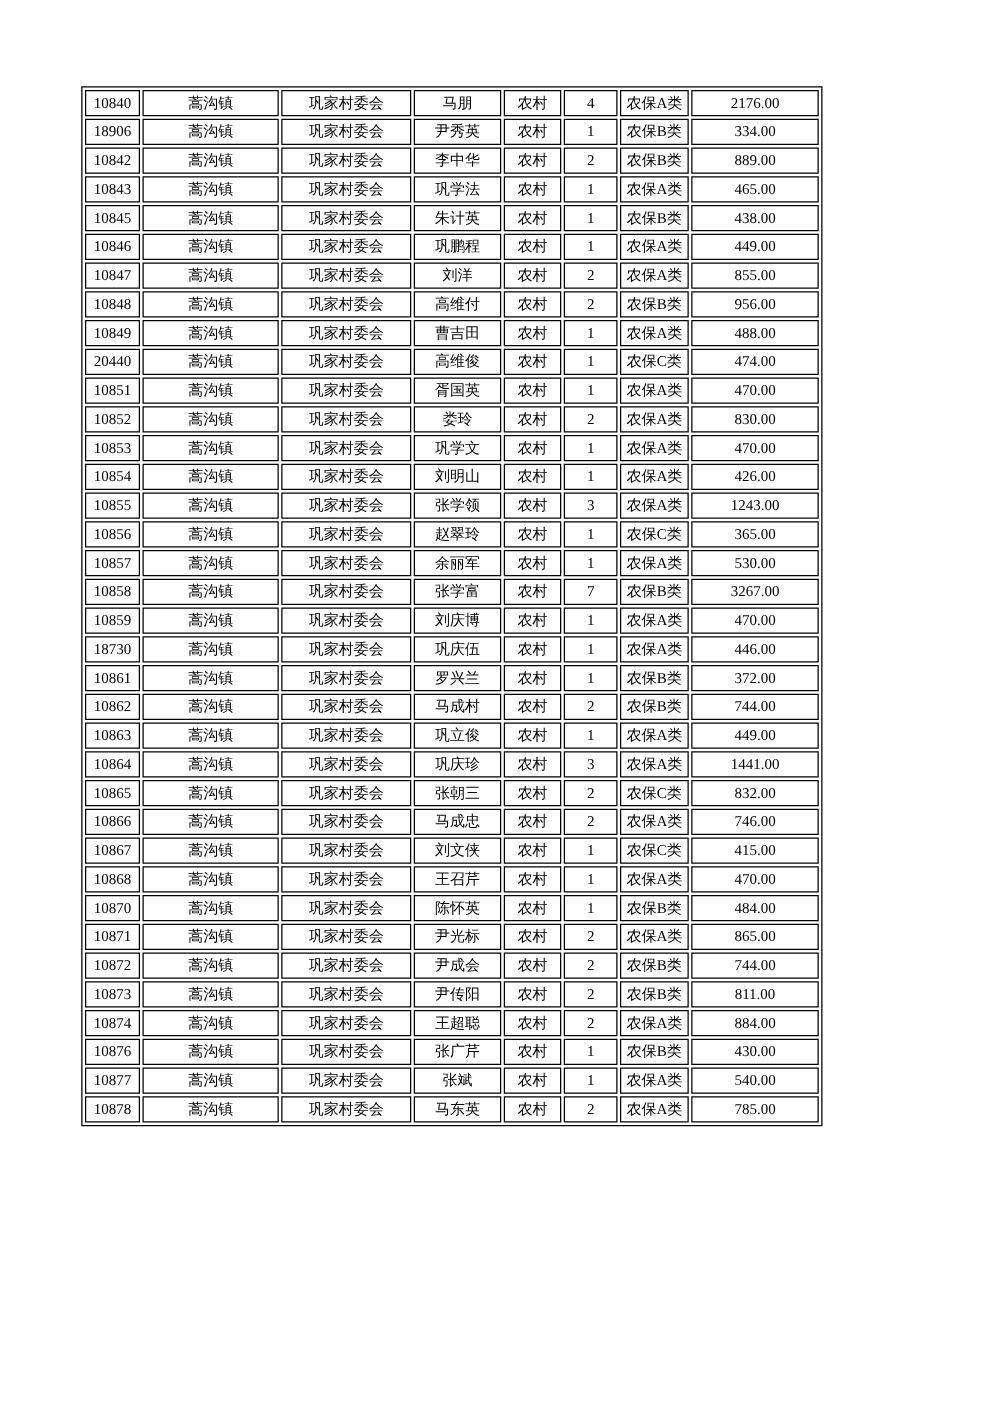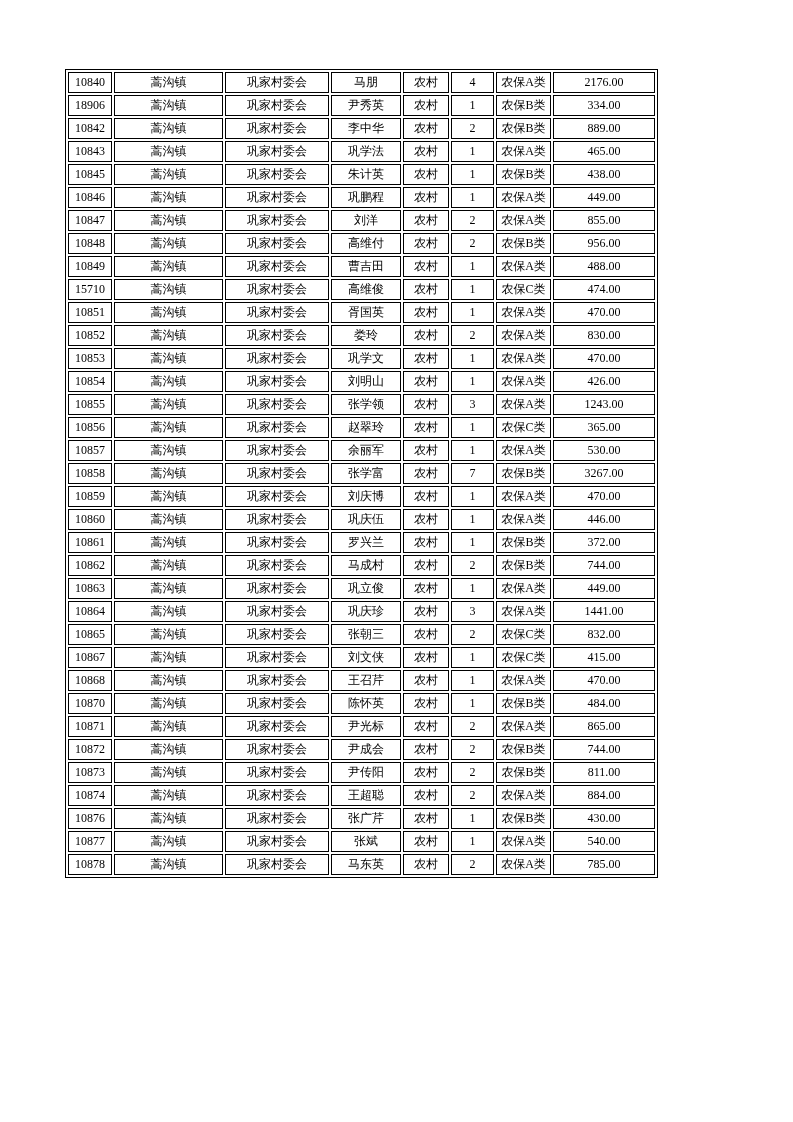--- a/index.html
+++ b/index.html
@@ -165,21 +165,21 @@
           <td>蒿沟镇</td>
           <td>巩家村委会</td>
           <td>曹吉田</td>
           <td>农村</td>
           <td>1</td>
           <td>农保A类</td>
           <td>488.00</td>
         </tr>
 
         <tr>
-          <td>15710</td>
+          <td>20440</td>
           <td>蒿沟镇</td>
           <td>巩家村委会</td>
           <td>高维俊</td>
           <td>农村</td>
           <td>1</td>
           <td>农保C类</td>
           <td>474.00</td>
         </tr>
 
         <tr>
@@ -275,21 +275,21 @@
           <td>蒿沟镇</td>
           <td>巩家村委会</td>
           <td>刘庆博</td>
           <td>农村</td>
           <td>1</td>
           <td>农保A类</td>
           <td>470.00</td>
         </tr>
 
         <tr>
-          <td>10860</td>
+          <td>18730</td>
           <td>蒿沟镇</td>
           <td>巩家村委会</td>
           <td>巩庆伍</td>
           <td>农村</td>
           <td>1</td>
           <td>农保A类</td>
           <td>446.00</td>
         </tr>
 
         <tr>
@@ -340,20 +340,30 @@
           <td>10865</td>
           <td>蒿沟镇</td>
           <td>巩家村委会</td>
           <td>张朝三</td>
           <td>农村</td>
           <td>2</td>
           <td>农保C类</td>
           <td>832.00</td>
         </tr>
 
+        <tr>
+          <td>10866</td>
+          <td>蒿沟镇</td>
+          <td>巩家村委会</td>
+          <td>马成忠</td>
+          <td>农村</td>
+          <td>2</td>
+          <td>农保A类</td>
+          <td>746.00</td>
+        </tr>
 
         <tr>
           <td>10867</td>
           <td>蒿沟镇</td>
           <td>巩家村委会</td>
           <td>刘文侠</td>
           <td>农村</td>
           <td>1</td>
           <td>农保C类</td>
           <td>415.00</td>

